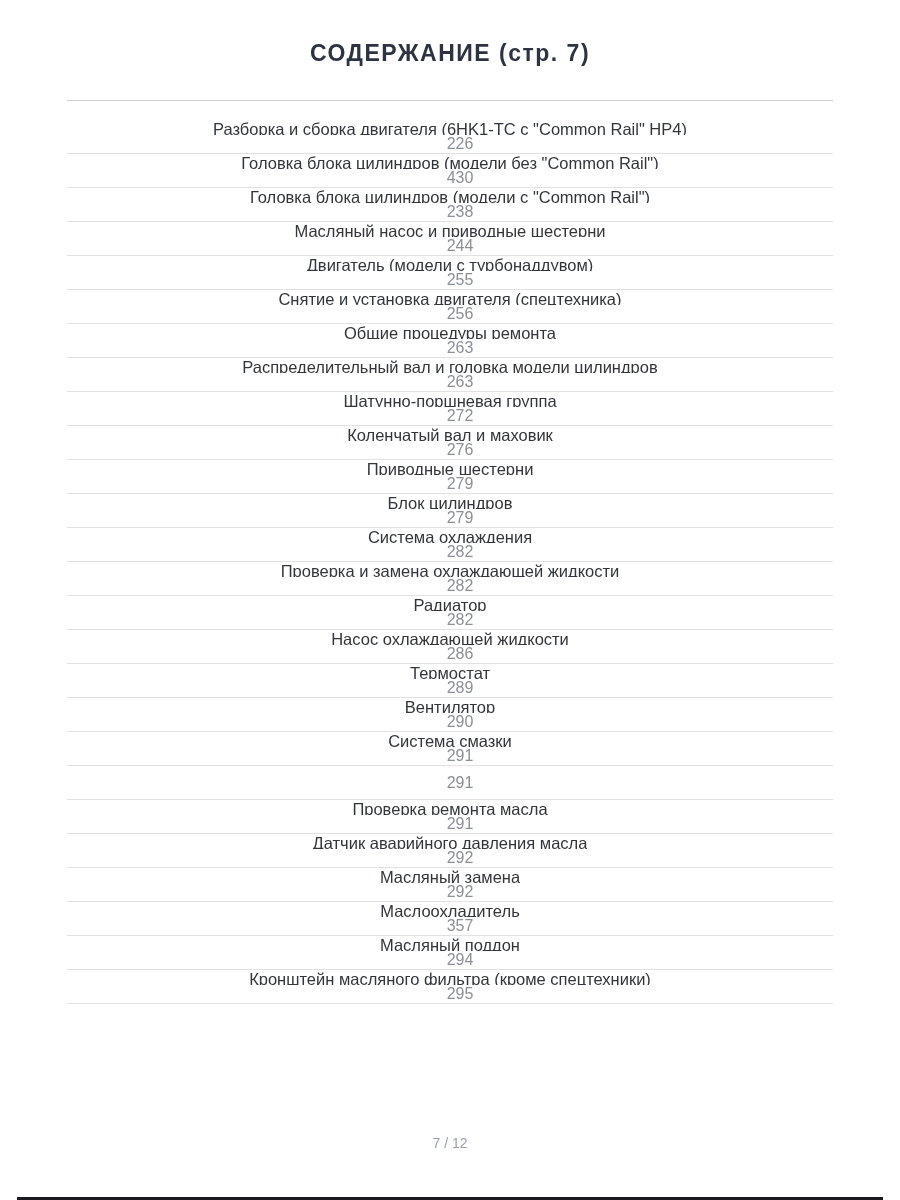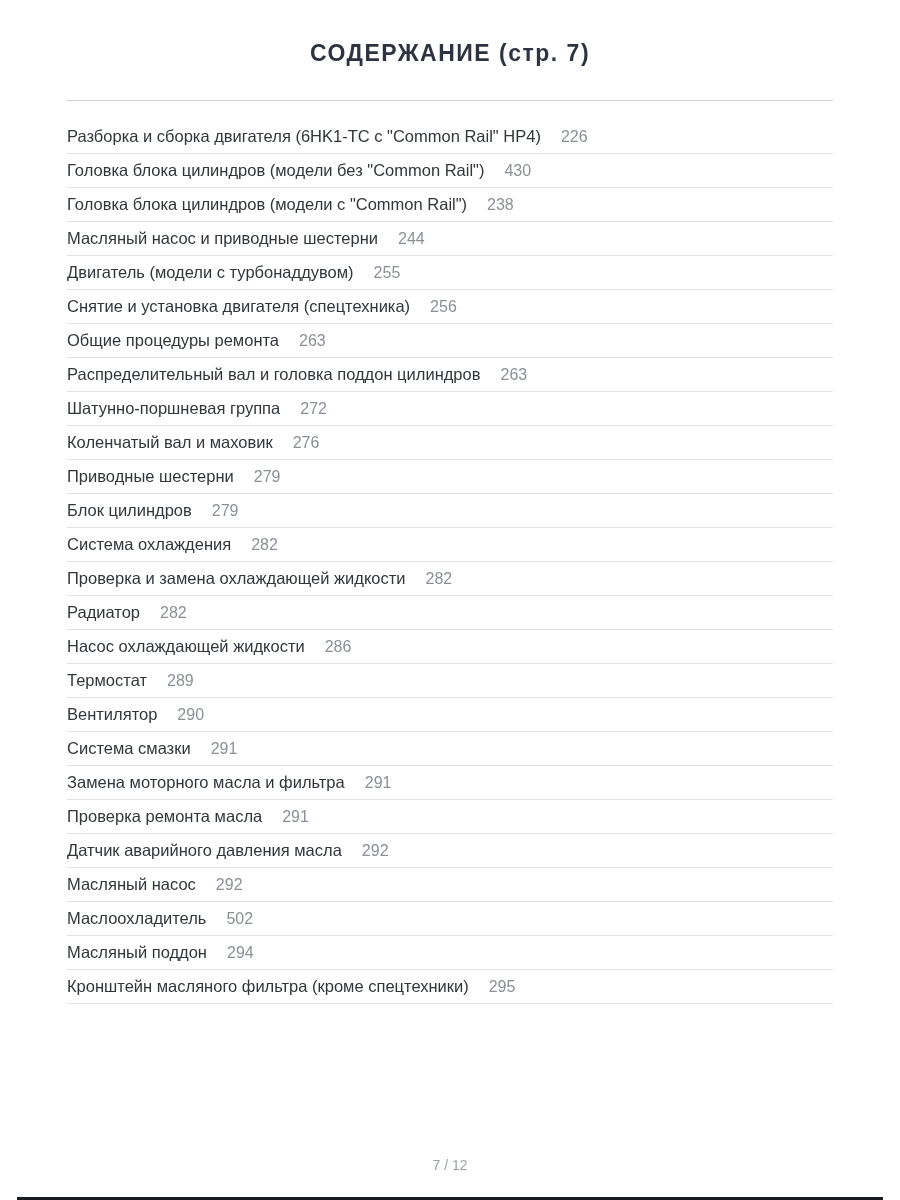--- a/index.html
+++ b/index.html
@@ -36,40 +36,41 @@
     border-top: 1px solid #cfcfcf;
   }
   .toc {
     position: absolute;
     top: 120px;
     left: 50px;
     right: 50px;
   }
   .toc-row {
     display: flex;
-    justify-content: flex-start;
+    justify-content: center;
     align-items: center;
     height: 34px;
     border-bottom: 1px solid #e2e2e2;
+    flex-direction: column;
   }
   .toc-title {
     font-size: 16.5px;
     color: #32363b;
     white-space: nowrap;
     overflow: hidden;
   }
   .toc-page {
     font-size: 16px;
     color: #8b9097;
     padding-left: 20px;
     flex-shrink: 0;
   }
   .footer {
     position: absolute;
-    bottom: 24px;
+    bottom: 46px;
     left: 0;
     width: 100%;
     text-align: center;
     font-size: 14px;
     color: #9ba1a8;
   }
 </style>
 </head>
 <body>
 
@@ -99,21 +100,21 @@
       </div>
       <div class="toc-row">
         <span class="toc-title">Снятие и установка двигателя (спецтехника)</span>
         <span class="toc-page">256</span>
       </div>
       <div class="toc-row">
         <span class="toc-title">Общие процедуры ремонта</span>
         <span class="toc-page">263</span>
       </div>
       <div class="toc-row">
-        <span class="toc-title">Распределительный вал и головка поддон цилиндров</span>
+        <span class="toc-title">Распределительный вал и головка модели цилиндров</span>
         <span class="toc-page">263</span>
       </div>
       <div class="toc-row">
         <span class="toc-title">Шатунно-поршневая группа</span>
         <span class="toc-page">272</span>
       </div>
       <div class="toc-row">
         <span class="toc-title">Коленчатый вал и маховик</span>
         <span class="toc-page">276</span>
       </div>
@@ -147,38 +148,37 @@
       </div>
       <div class="toc-row">
         <span class="toc-title">Вентилятор</span>
         <span class="toc-page">290</span>
       </div>
       <div class="toc-row">
         <span class="toc-title">Система смазки</span>
         <span class="toc-page">291</span>
       </div>
       <div class="toc-row">
-        <span class="toc-title">Замена моторного масла и фильтра</span>
         <span class="toc-page">291</span>
       </div>
       <div class="toc-row">
         <span class="toc-title">Проверка ремонта масла</span>
         <span class="toc-page">291</span>
       </div>
       <div class="toc-row">
         <span class="toc-title">Датчик аварийного давления масла</span>
         <span class="toc-page">292</span>
       </div>
       <div class="toc-row">
-        <span class="toc-title">Масляный насос</span>
+        <span class="toc-title">Масляный замена</span>
         <span class="toc-page">292</span>
       </div>
       <div class="toc-row">
         <span class="toc-title">Маслоохладитель</span>
-        <span class="toc-page">502</span>
+        <span class="toc-page">357</span>
       </div>
       <div class="toc-row">
         <span class="toc-title">Масляный поддон</span>
         <span class="toc-page">294</span>
       </div>
       <div class="toc-row">
         <span class="toc-title">Кронштейн масляного фильтра (кроме спецтехники)</span>
         <span class="toc-page">295</span>
       </div>
     </div>

